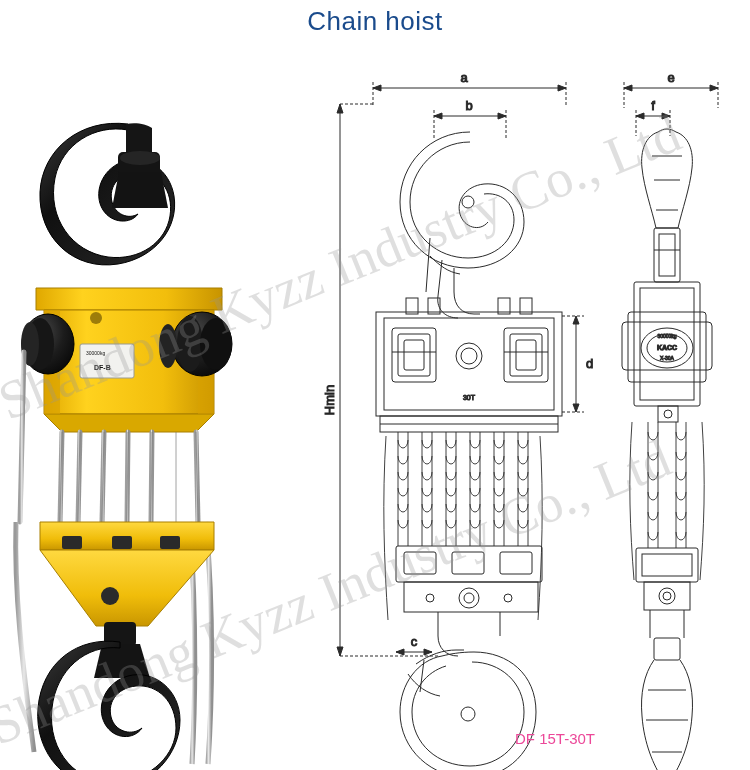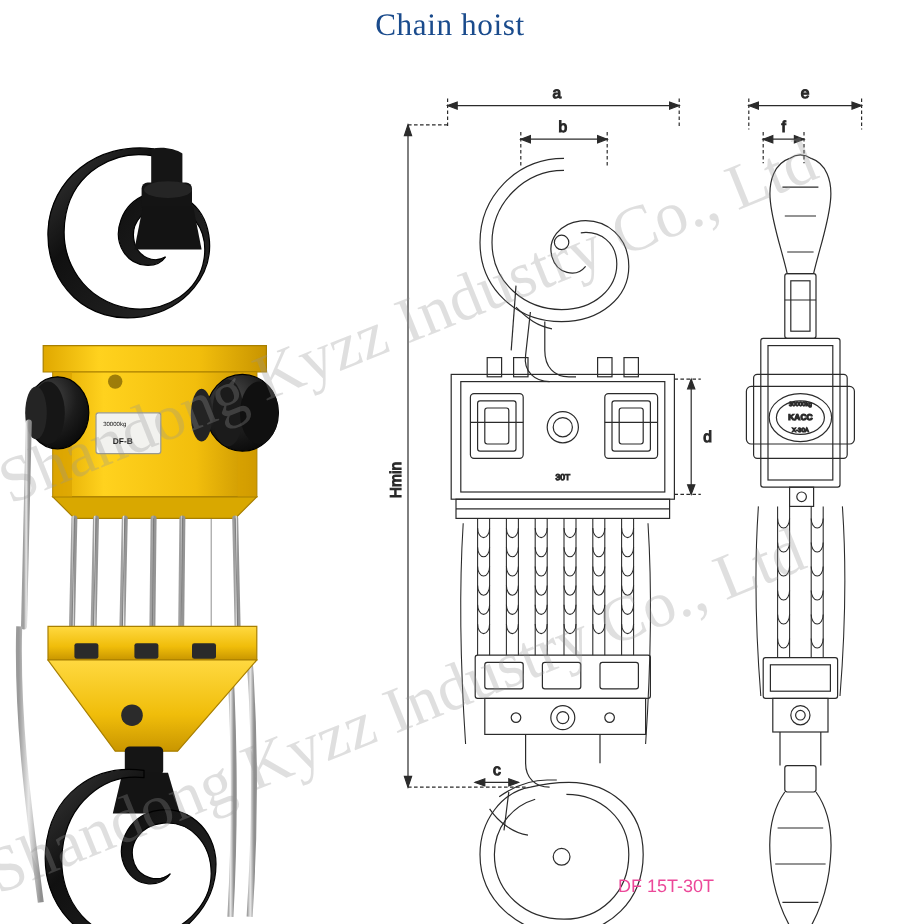--- a/index.html
+++ b/index.html
@@ -15,21 +15,21 @@
     width: 750px; height: 770px;
     background: #ffffff;
     overflow: hidden;
   }
   #title {
     position: absolute;
     top: 6px; left: 0; width: 750px;
     text-align: center;
     font-size: 26px;
     color: #1a4b8c;
-    font-family: Liberation Serif, serif;
+    font-family: Liberation Sans, sans-serif;
     letter-spacing: 0.5px;
   }
   
   #watermark {
     position: absolute;
     top: 0; left: 0; width: 750px; height: 770px;
     pointer-events: none;
     z-index: 5;
   }
   .wm-line {

